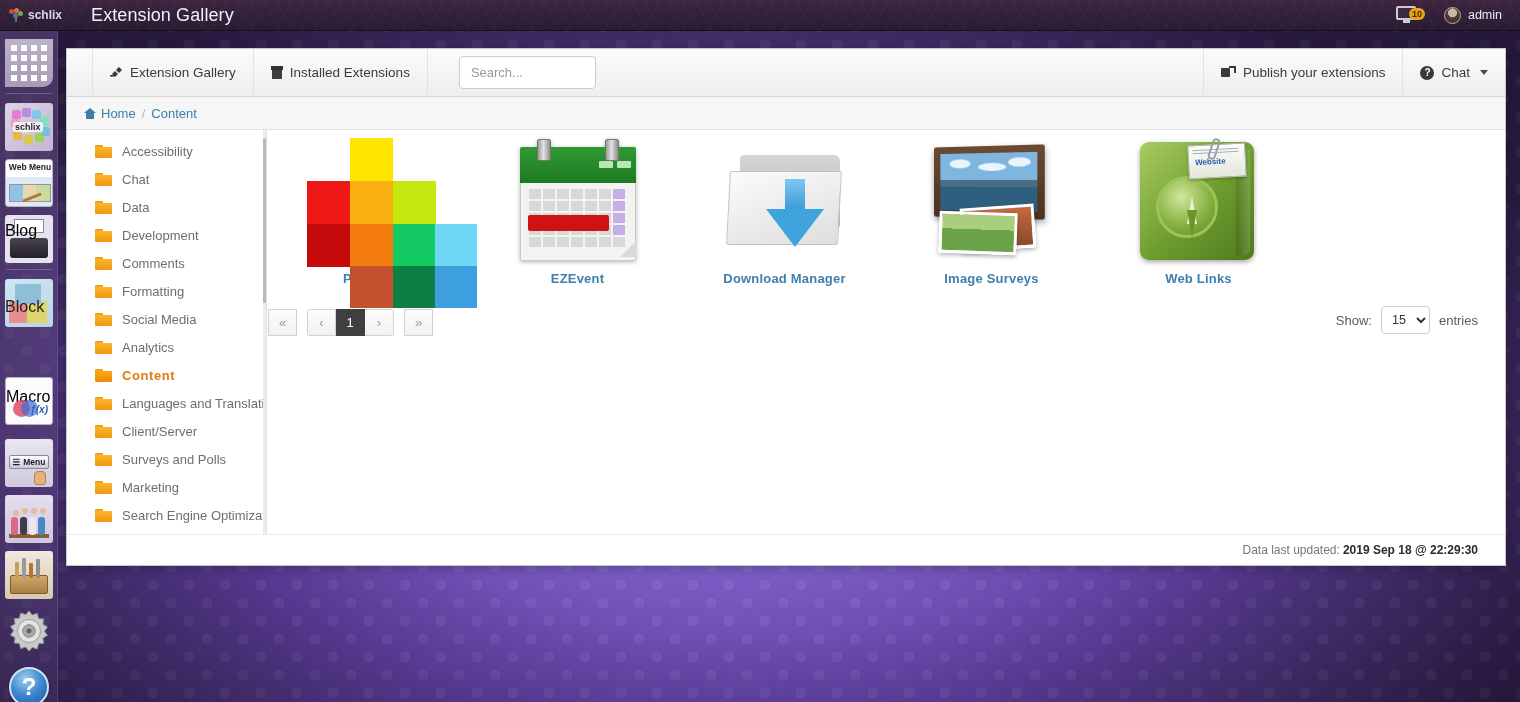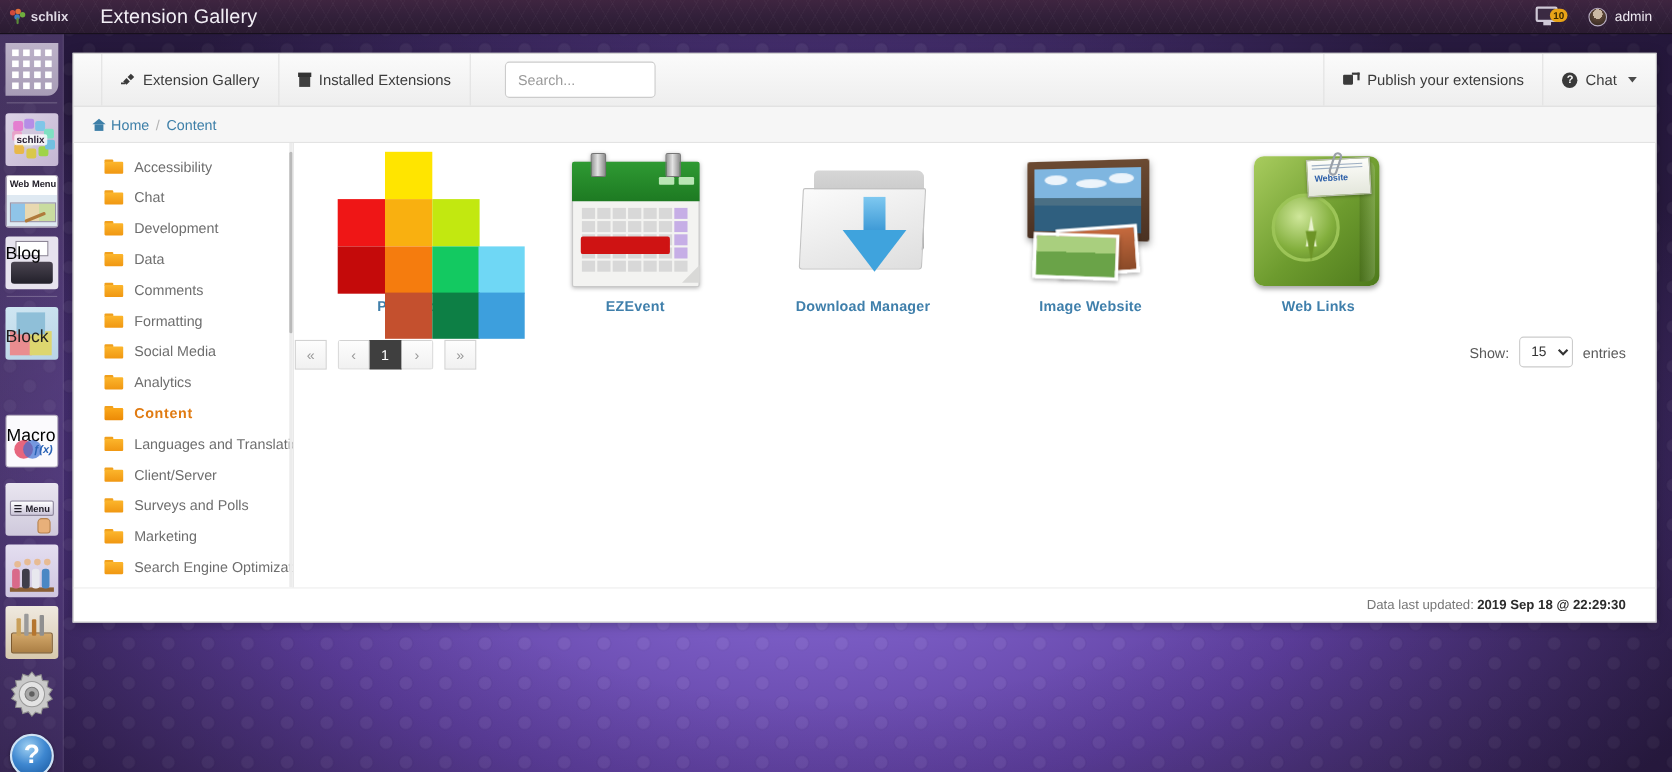--- a/index.html
+++ b/index.html
@@ -679,28 +679,28 @@
             <span class="tab"></span>
             <span class="bd"></span>
           </span>
         <span>Chat</span>
       </div>
       <div class="cat">
         <span class="folder">
             <span class="tab"></span>
             <span class="bd"></span>
           </span>
+        <span>Data</span>
+      </div>
+      <div class="cat">
+        <span class="folder">
+            <span class="tab"></span>
+            <span class="bd"></span>
+          </span>
         <span>Development</span>
-      </div>
-      <div class="cat">
-        <span class="folder">
-            <span class="tab"></span>
-            <span class="bd"></span>
-          </span>
-        <span>Data</span>
       </div>
       <div class="cat">
         <span class="folder">
             <span class="tab"></span>
             <span class="bd"></span>
           </span>
         <span>Comments</span>
       </div>
       <div class="cat">
         <span class="folder">
@@ -868,21 +868,21 @@
                 <span class="pic">
                   <span class="cloud" style="left:10px;top:6px;width:22px;height:9px"></span>
                   <span class="cloud" style="left:40px;top:10px;width:28px;height:8px"></span>
                   <span class="cloud" style="left:70px;top:5px;width:22px;height:9px"></span>
                 </span>
               </span>
               <span class="ph1"></span>
               <span class="ph2"></span>
             </span>
           </div>
-          <div class="name">Image Website</div>
+          <div class="name">Image Surveys</div>
         </div>
 
         <div class="tile">
           <div class="art">
             <span class="weblinks">
               <span class="bk"></span>
               <span class="spine"></span>
               <span class="compass">
                 <span class="needle"></span>
                 <span class="needle2"></span>

